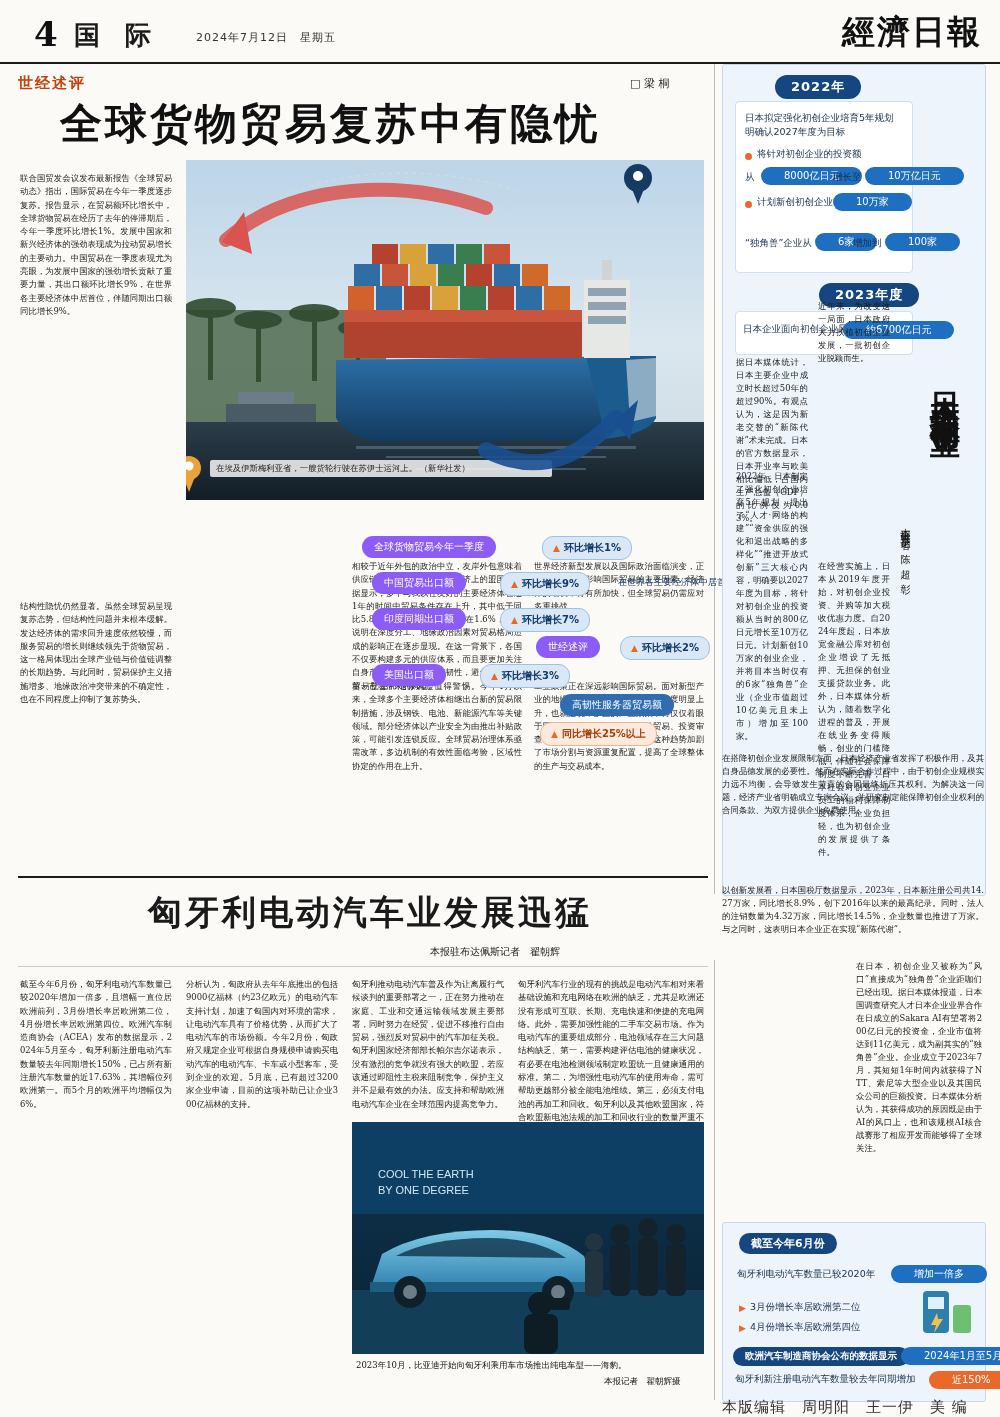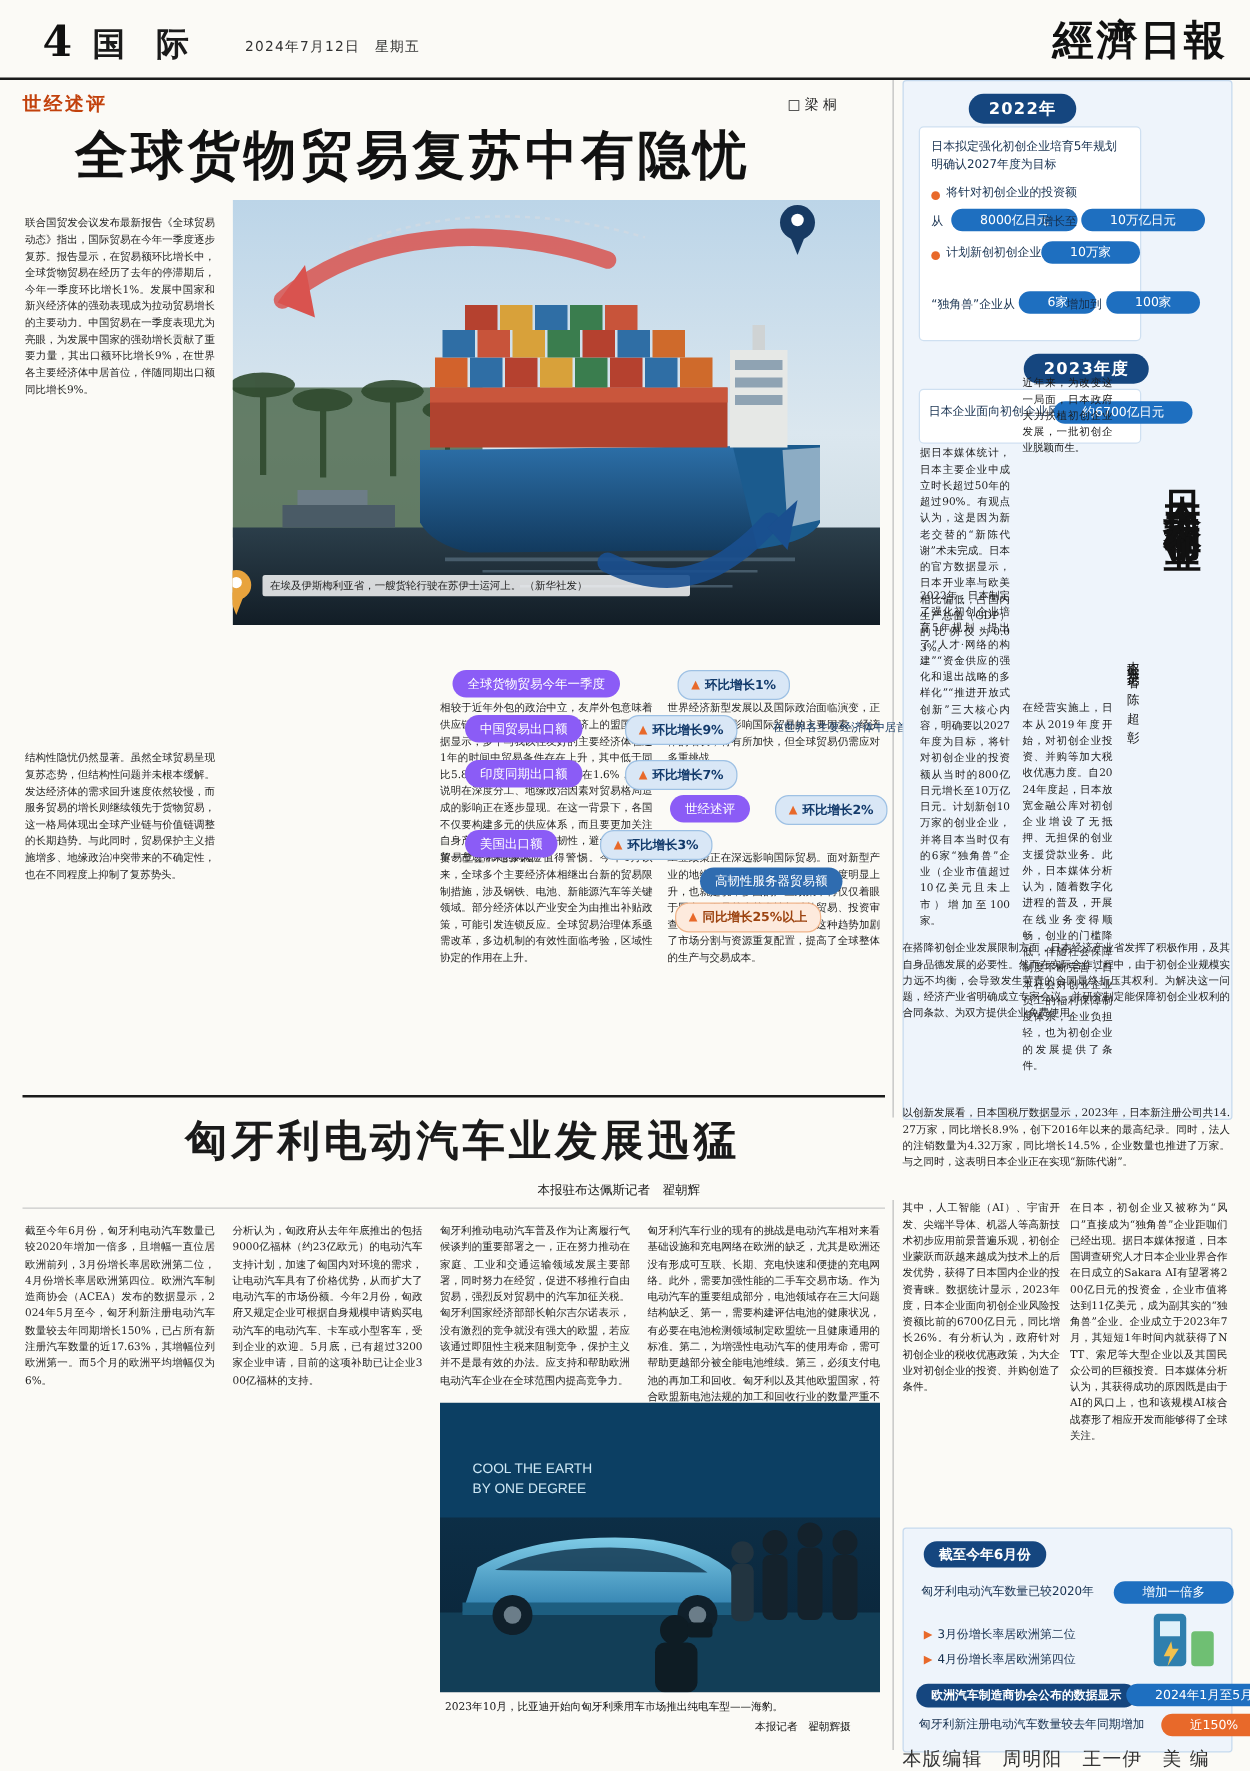--- a/index.html
+++ b/index.html
@@ -365,21 +365,20 @@
   <div class="vtitle" style="left:898px;top:520px;font-size:10px;font-weight:normal;letter-spacing:2px;">本报驻东京记者　陈 超 彰</div>
 
   <div class="tiny" style="left:736px;top:356px;width:72px;height:520px;">据日本媒体统计，日本主要企业中成立时长超过50年的超过90%。有观点认为，这是因为新老交替的“新陈代谢”术未完成。日本的官方数据显示，日本开业率与欧美相比偏低，占国内生产总值（GDP）的比例仅为0.03%。</div>
 
   <div class="tiny" style="left:736px;top:470px;width:72px;height:410px;">2022年，日本制定了强化初创企业培育5年规划，提出了“人才·网络的构建”“资金供应的强化和退出战略的多样化”“推进开放式创新”三大核心内容，明确要以2027年度为目标，将针对初创企业的投资额从当时的800亿日元增长至10万亿日元。计划新创10万家的创业企业，并将目本当时仅有的6家“独角兽”企业（企业市值超过10亿美元且未上市）增加至100家。</div>
   <div class="tiny" style="left:818px;top:300px;width:72px;height:250px;">近年来，为改变这一局面，日本政府大力扶植初创企业发展，一批初创企业脱颖而生。</div>
   <div class="tiny" style="left:818px;top:560px;width:72px;height:320px;">在经营实施上，日本从2019年度开始，对初创企业投资、并购等加大税收优惠力度。自2024年度起，日本放宽金融公库对初创企业增设了无抵押、无担保的创业支援贷款业务。此外，日本媒体分析认为，随着数字化进程的普及，开展在线业务变得顺畅，创业的门槛降低，伴随社会保障制度不断完善，日本社会对创业企业员工的福利保障制度体系，企业负担轻，也为初创企业的发展提供了条件。</div>
 
   <div class="tiny" style="left:722px;top:752px;width:262px;height:130px;">在搭降初创企业发展限制方面，日本经济产业省发挥了积极作用，及其自身品德发展的必要性。然而在实际合作过程中，由于初创企业规模实力远不均衡，会导致发生苛责的合同最终折压其权利。为解决这一问题，经济产业省明确成立专家会议，并研究制定能保障初创企业权利的合同条款、为双方提供企业免费使用。</div>
   <div class="tiny" style="left:722px;top:884px;width:262px;height:70px;">以创新发展看，日本国税厅数据显示，2023年，日本新注册公司共14.27万家，同比增长8.9%，创下2016年以来的最高纪录。同时，法人的注销数量为4.32万家，同比增长14.5%，企业数量也推进了万家。与之同时，这表明日本企业正在实现“新陈代谢”。</div>
-  <div class="tiny" style="left:722px;top:960px;width:126px;height:250px;">其中，人工智能（AI）、宇宙开发、尖端半导体、机器人等高新技术初步应用前景普遍乐观，初创企业蒙跃而跃越来越成为技术上的后发优势，获得了日本国内企业的投资青睐。数据统计显示，2023年度，日本企业面向初创企业风险投资额比前的6700亿日元，同比增长26%。有分析认为，政府针对初创企业的税收优惠政策，为大企业对初创企业的投资、并购创造了条件。</div>
   <div class="tiny" style="left:856px;top:960px;width:126px;height:250px;">在日本，初创企业又被称为“风口”直接成为“独角兽”企业距咖们已经出现。据日本媒体报道，日本国调查研究人才日本企业业界合作在日成立的Sakara AI有望署将200亿日元的投资金，企业市值将达到11亿美元，成为副其实的“独角兽”企业。企业成立于2023年7月，其短短1年时间内就获得了NTT、索尼等大型企业以及其国民众公司的巨额投资。日本媒体分析认为，其获得成功的原因既是由于AI的风口上，也和该规模AI核合战赛形了相应开发而能够得了全球关注。</div>
   <div class="tiny" style="left:722px;top:1218px;width:0px;height:0px;overflow:hidden;">值得提，日本初创企业也“重”商业特性的，如何保障“质”仍是问题。有日本媒体统计了开业不足10年的企业和30年以上企业的倒闭数与存续数的比例，发现前者达到后者的4倍，这表明初创企业的倒闭风险相对处于高水平。此外分析认为，日本正处于汇率的“历史呈增时的”，物价、原材料价格飞涨，民众消费意愿下降、企业经营成本大幅提升，牵引型初创企业的更多的日元贷款优惠，享受政策支持。当前，在新兴产业领域融资难的问题，在较心产品开发过程中需要时间成本和试错成本，如果“市场赛道”，未来不确定性会较强。有日本媒体认为，在短短1年时间内便能发展成“独角兽”的初创企业易是极少数，存在“幸存者偏差”下来。日本政府在放弃不初创企业数量指标的同时，也应认真思考，如何保障这些企业站得住、走得远。真正在其他数据据发挥最大潜能，而非只是“昙花一现”。</div>
 
   <div class="hrule" style="left:18px;top:876px;width:690px;"></div>
 
   <div class="headline-hu">匈牙利电动汽车业发展迅猛</div>
   <div class="byline-hu">本报驻布达佩斯记者　翟朝辉</div>
   <div class="hrule-thin" style="left:18px;top:966px;width:690px;"></div>
 
   <div class="bodytext" style="left:20px;top:978px;width:152px;height:412px;">截至今年6月份，匈牙利电动汽车数量已较2020年增加一倍多，且增幅一直位居欧洲前列，3月份增长率居欧洲第二位，4月份增长率居欧洲第四位。欧洲汽车制造商协会（ACEA）发布的数据显示，2024年5月至今，匈牙利新注册电动汽车数量较去年同期增长150%，已占所有新注册汽车数量的近17.63%，其增幅位列欧洲第一。而5个月的欧洲平均增幅仅为6%。</div>

